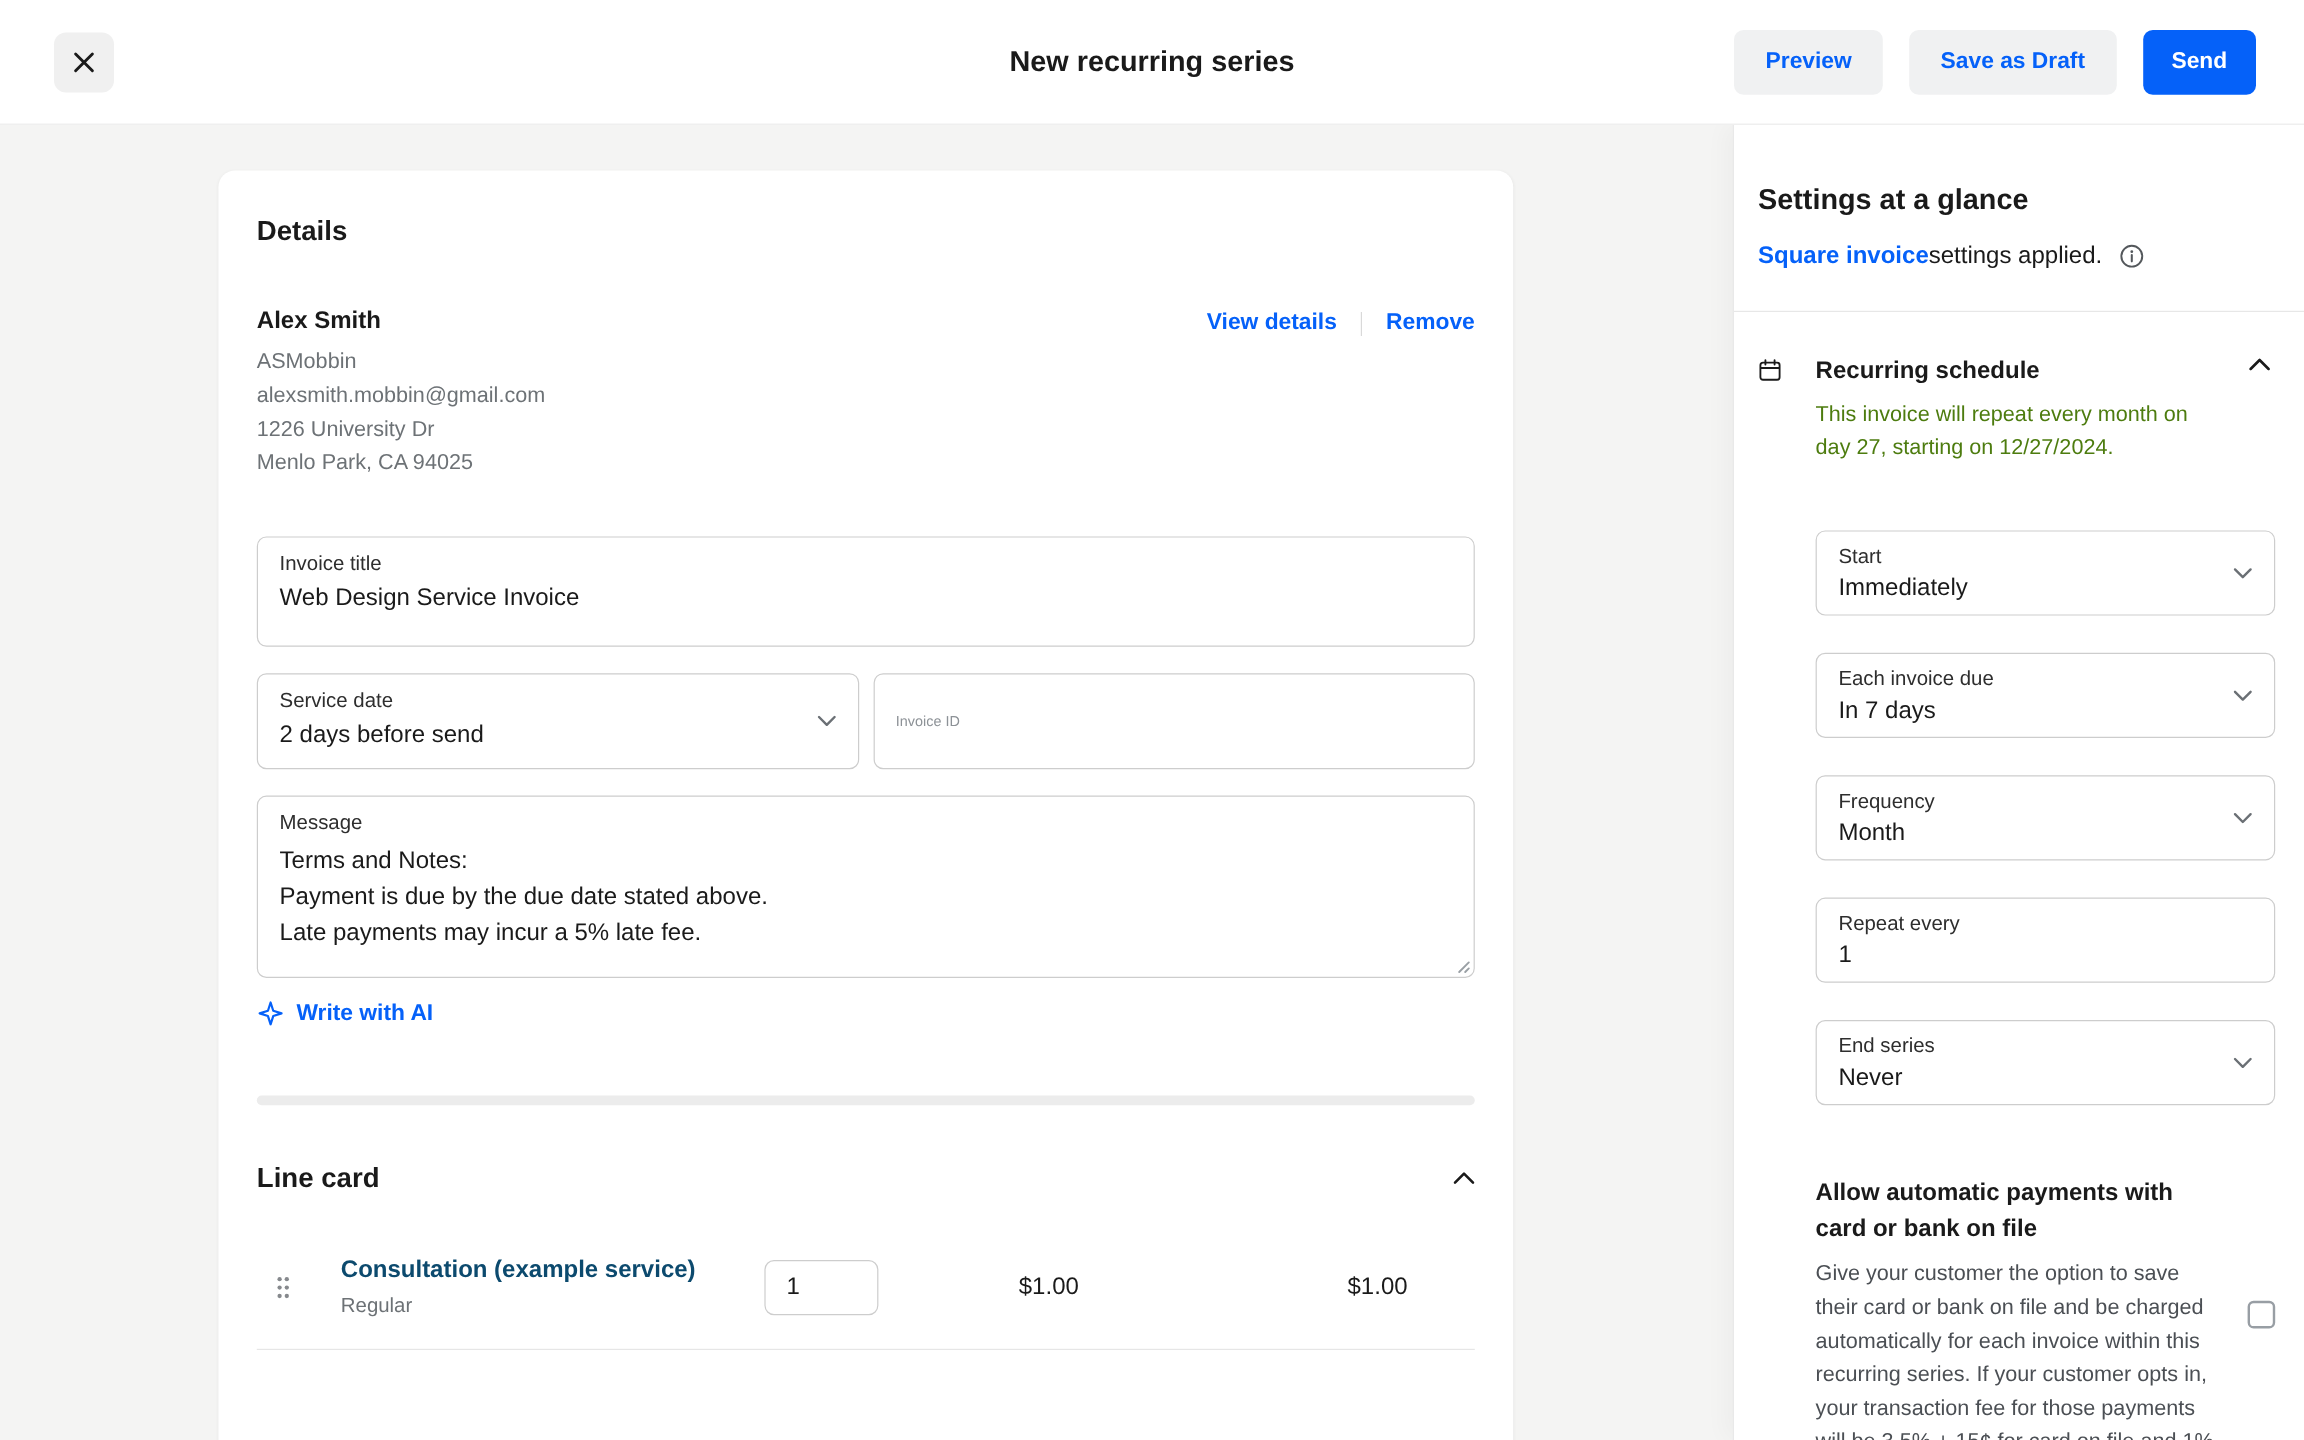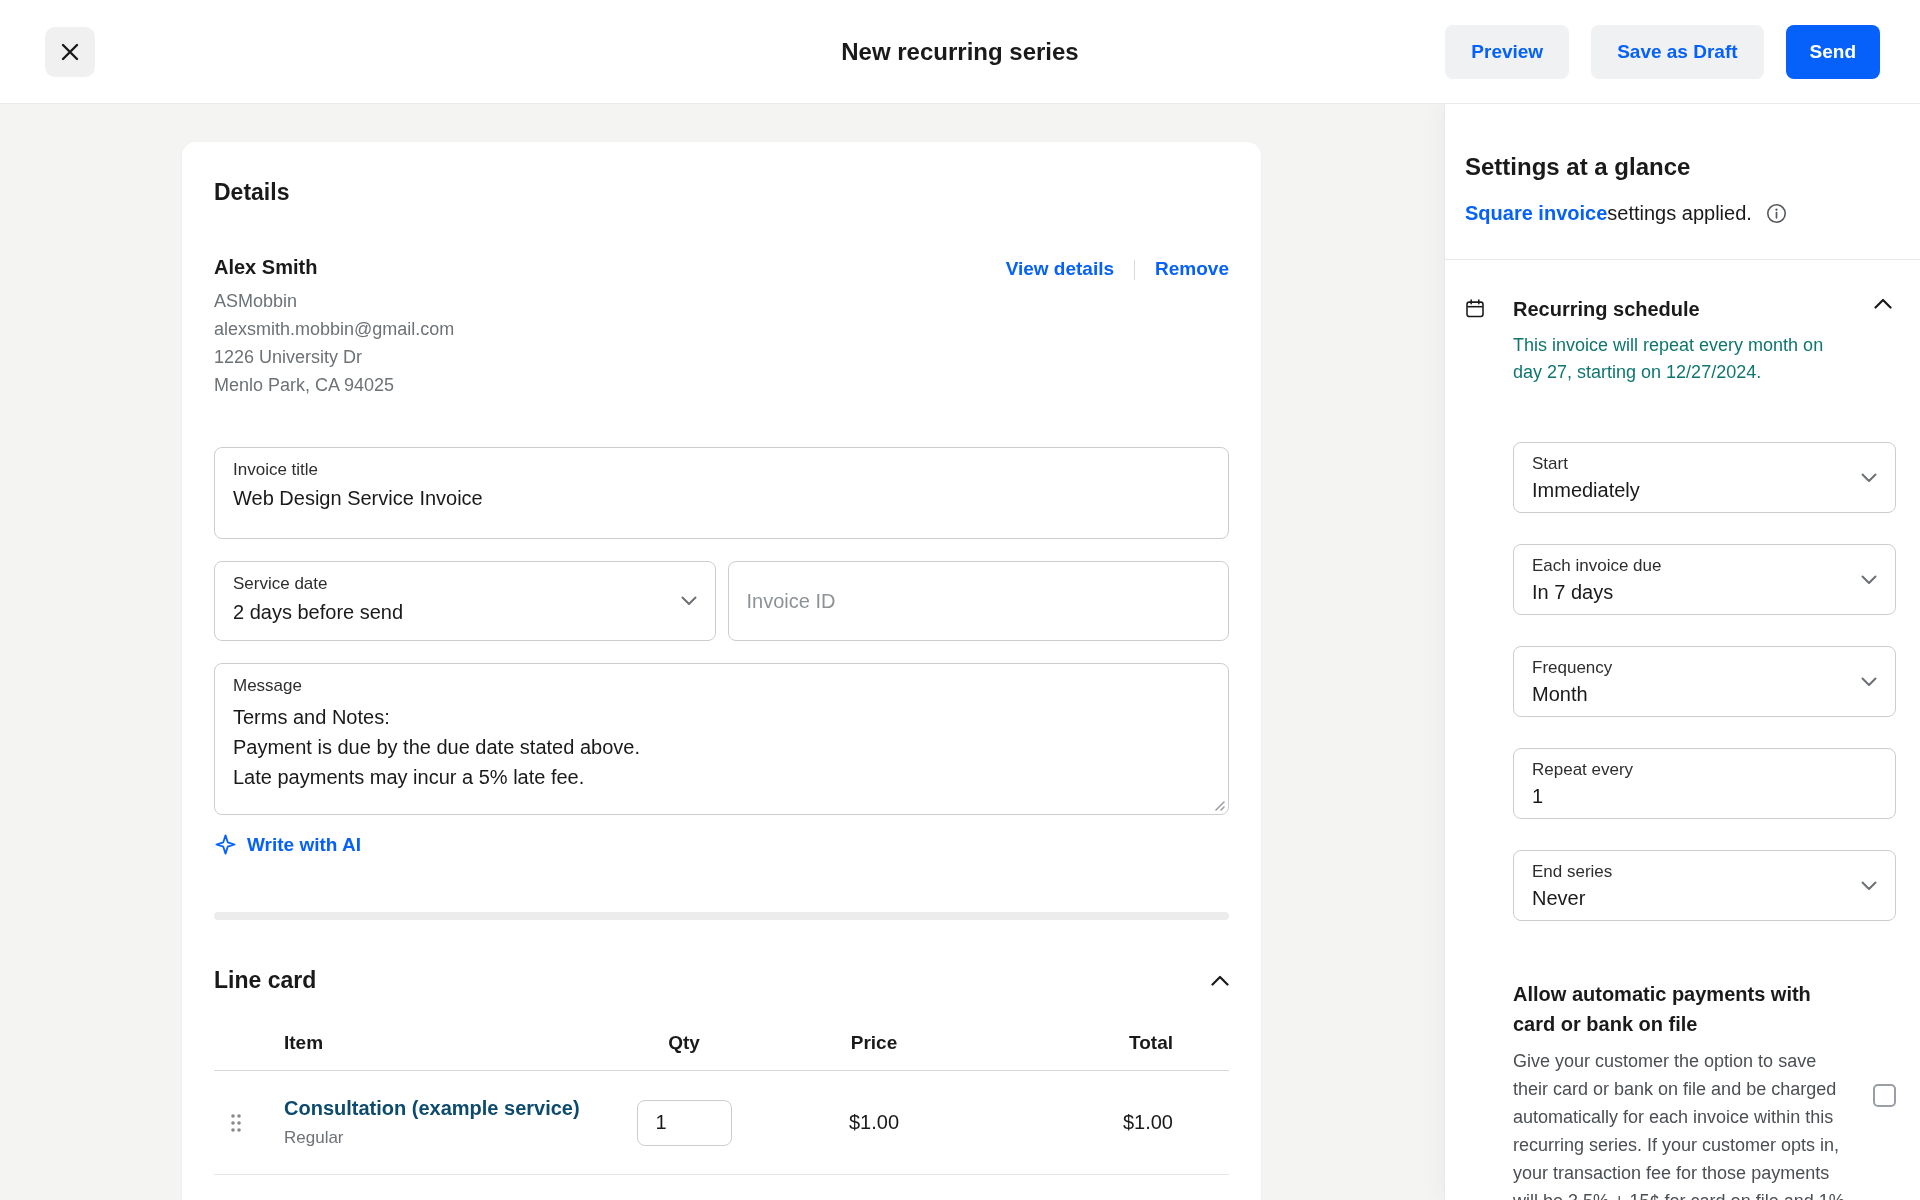--- a/index.html
+++ b/index.html
@@ -52,21 +52,21 @@
     position:relative; background:#fff;
   }
   .field-label { font-size:17px; color:#2e2e2e; margin-bottom:6px; line-height:20px; }
   .field-value { font-size:20px; color:#1a1a1a; line-height:24px; }
   .invoice-title-box { margin-top:48px; height:92px; }
   .two-col { display:flex; gap:12px; margin-top:22px; }
   .two-col .field-box { flex:1; height:80px; }
   .chevron-abs { position:absolute; right:18px; top:50%; transform:translateY(-50%); }
   .invoice-id-input {
     width:100%; height:100%; border:none; outline:none; font-family:inherit;
-    font-size:20px; color:#1a1a1a; background:transparent; padding:6px 0;
+    font-size:12px; color:#1a1a1a; background:transparent; padding:6px 0;
   }
   .invoice-id-input::placeholder { color:#8d9297; }
   .message-box { margin-top:22px; height:152px; }
   .message-text { font-size:20px; line-height:30px; margin-top:4px; white-space:pre-line; }
   .resize-grip { position:absolute; right:2px; bottom:2px; }
 
   .write-ai {
     margin-top:18px; display:inline-flex; align-items:center; gap:10px;
     color:#0561f9; font-size:19px; font-weight:700; cursor:pointer;
   }
@@ -103,21 +103,21 @@
   .sb-applied { margin-top:20px; font-size:20px; display:flex; align-items:center; }
   .sb-applied .link { font-size:20px; }
   .sb-applied .rest { color:#1a1a1a; font-weight:400; }
   .info-icon { margin-left:14px; display:inline-flex; cursor:pointer; }
   .sb-divider { height:1px; background:#e7e7e7; margin:34px -24px 0 -20px; }
 
   .sched-head { margin-top:36px; display:flex; align-items:flex-start; position:relative; }
   .sched-icon { width:20px; margin-top:2px; }
   .sched-title { font-size:20px; font-weight:700; margin-left:28px; line-height:26px; }
   .sched-desc {
-    margin-left:48px; margin-top:10px; font-size:18px; line-height:27px; color:#0f766e;
+    margin-left:48px; margin-top:10px; font-size:18px; line-height:27px; color:#4d7c0f;
     padding-right:40px;
   }
   .collapse-chevron { position:absolute; right:4px; top:2px; cursor:pointer; }
 
   .side-fields { margin-left:48px; margin-top:56px; display:flex; flex-direction:column; gap:31px; }
   .side-field { height:71px; border:1px solid #cdcdcd; border-radius:8px; padding:10px 18px; position:relative; background:#fff; cursor:pointer; }
   .sf-label { font-size:17px; color:#2e2e2e; line-height:21px; margin-bottom:4px; }
   .sf-value { font-size:20px; color:#1a1a1a; line-height:24px; }
 
   .auto-pay { margin-left:48px; margin-top:58px; position:relative; }
@@ -202,27 +202,20 @@
   <div class="section-divider"></div>
 
   <div class="line-items-header">
     <div class="section-heading">Line card</div>
     <svg width="18" height="11" viewBox="0 0 18 11">
       <path d="M1.5 9.5 L9 2 L16.5 9.5" fill="none" stroke="#1a1a1a" stroke-width="2.2" stroke-linecap="round" stroke-linejoin="round"></path>
     </svg>
   </div>
 
   <div class="li-table">
-    <div class="li-grid li-head">
-      <div class="col"></div>
-      <div class="col">Item</div>
-      <div class="col col-qty">Qty</div>
-      <div class="col col-price">Price</div>
-      <div class="col col-total">Total</div>
-    </div>
     <div class="li-grid li-row">
       <div class="drag-handle">
         <svg width="16" height="24" viewBox="0 0 16 24">
           <circle cx="5" cy="5" r="1.8" fill="#86898d"></circle>
             <circle cx="11" cy="5" r="1.8" fill="#86898d"></circle>
           <circle cx="5" cy="12" r="1.8" fill="#86898d"></circle>
             <circle cx="11" cy="12" r="1.8" fill="#86898d"></circle>
           <circle cx="5" cy="19" r="1.8" fill="#86898d"></circle>
             <circle cx="11" cy="19" r="1.8" fill="#86898d"></circle>
         </svg>

